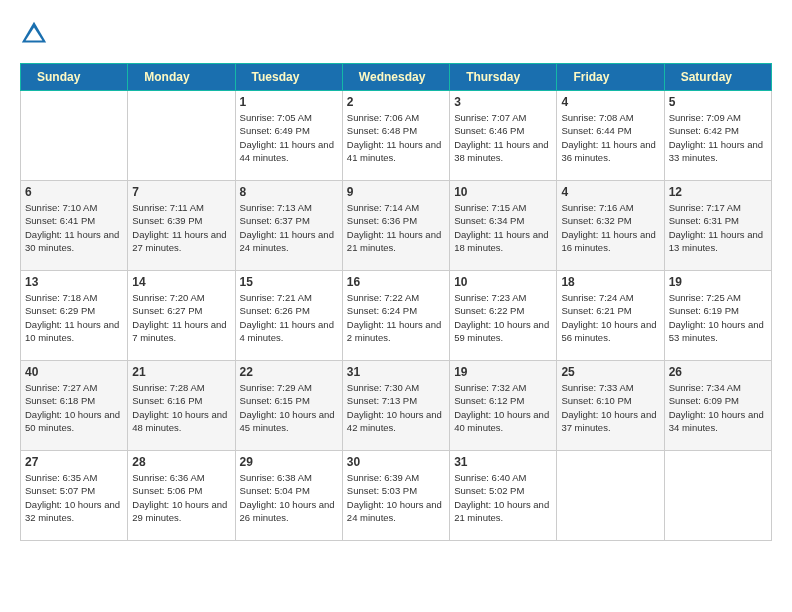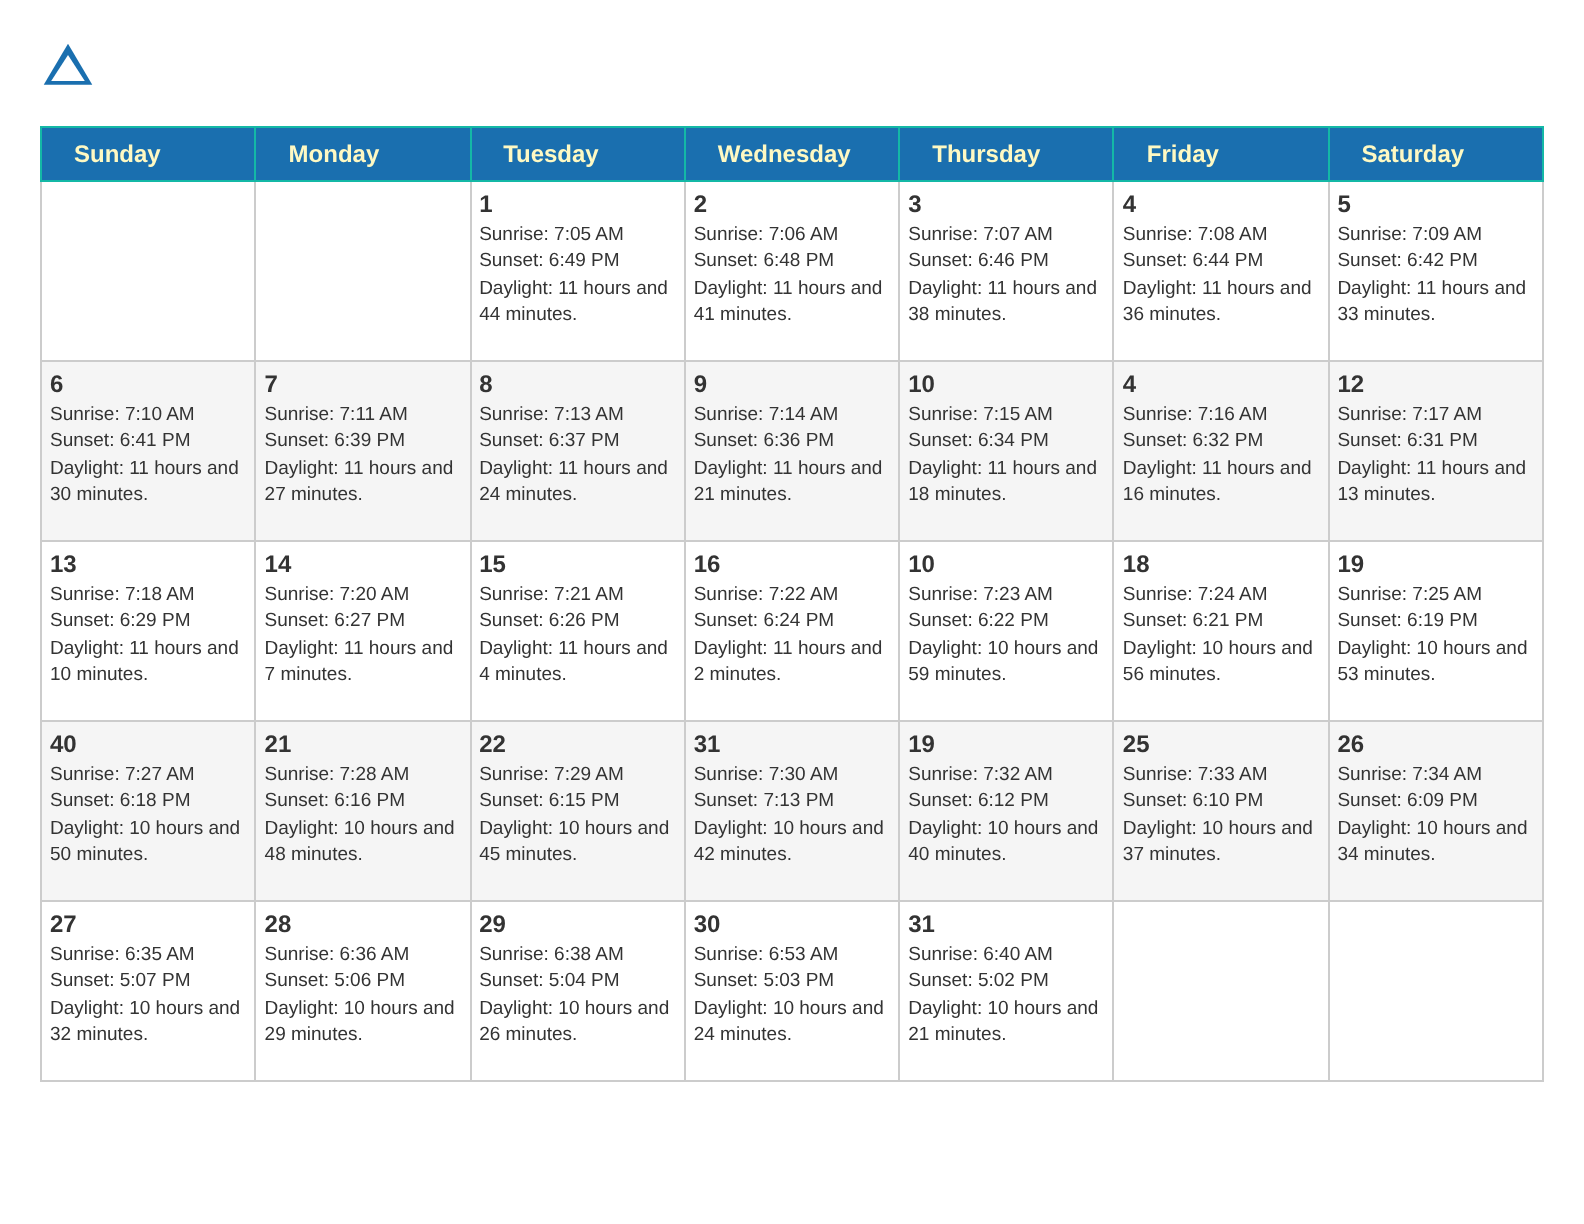--- a/index.html
+++ b/index.html
@@ -299,21 +299,21 @@
 Daylight: 10 hours and 29 minutes.</div>
         </td>
         <td>
           <span class="day-num">29</span>
           <div class="cell-info">Sunrise: 6:38 AM
 Sunset: 5:04 PM
 Daylight: 10 hours and 26 minutes.</div>
         </td>
         <td>
           <span class="day-num">30</span>
-          <div class="cell-info">Sunrise: 6:53 AM
+          <div class="cell-info">Sunrise: 6:39 AM
 Sunset: 5:03 PM
 Daylight: 10 hours and 24 minutes.</div>
         </td>
         <td>
           <span class="day-num">31</span>
           <div class="cell-info">Sunrise: 6:40 AM
 Sunset: 5:02 PM
 Daylight: 10 hours and 21 minutes.</div>
         </td>
         <td class="empty-cell"></td>

